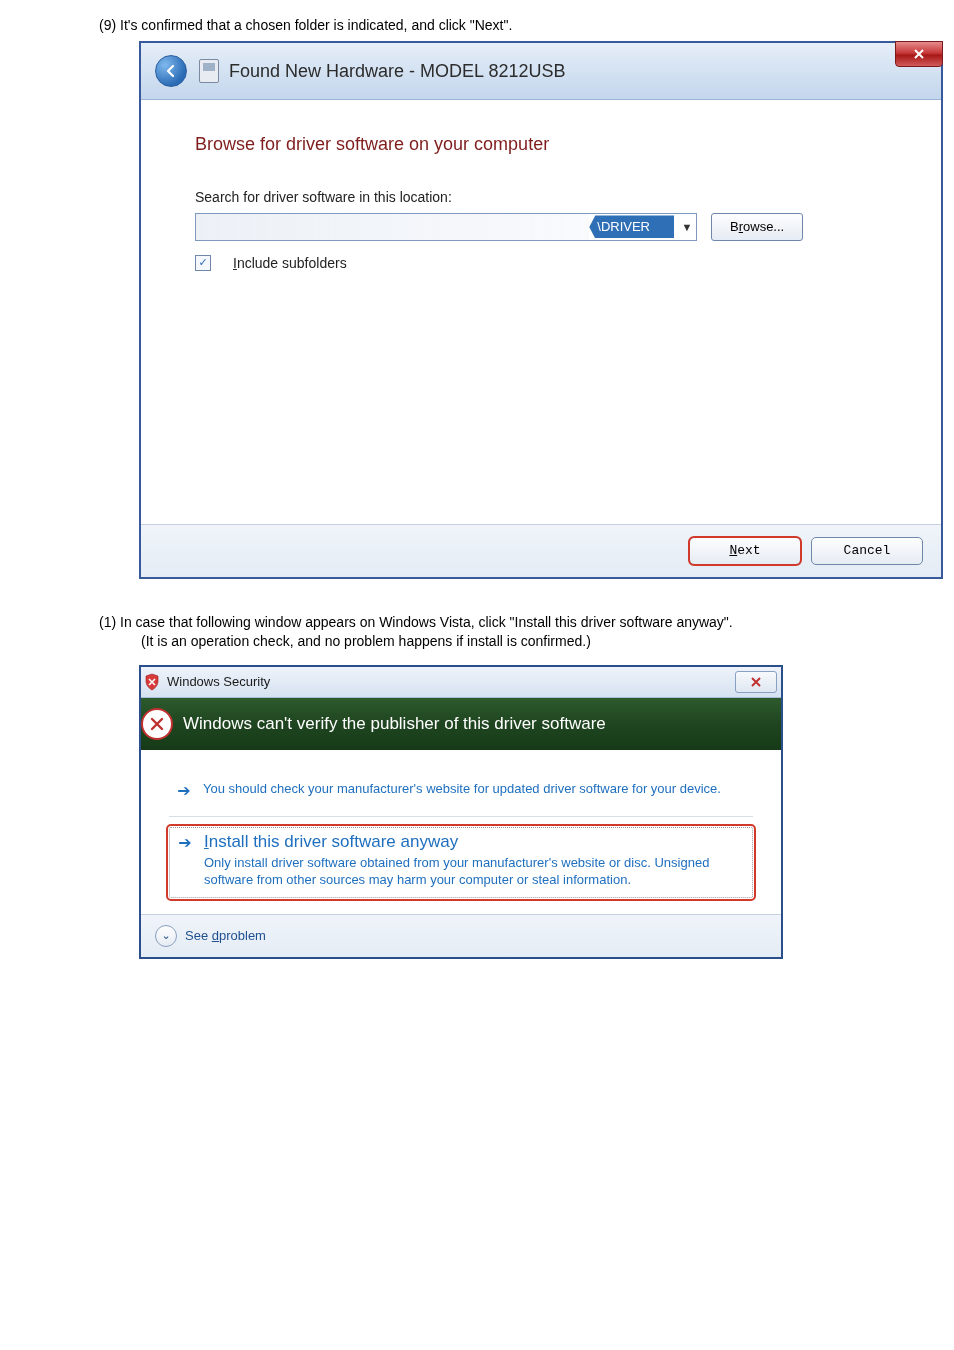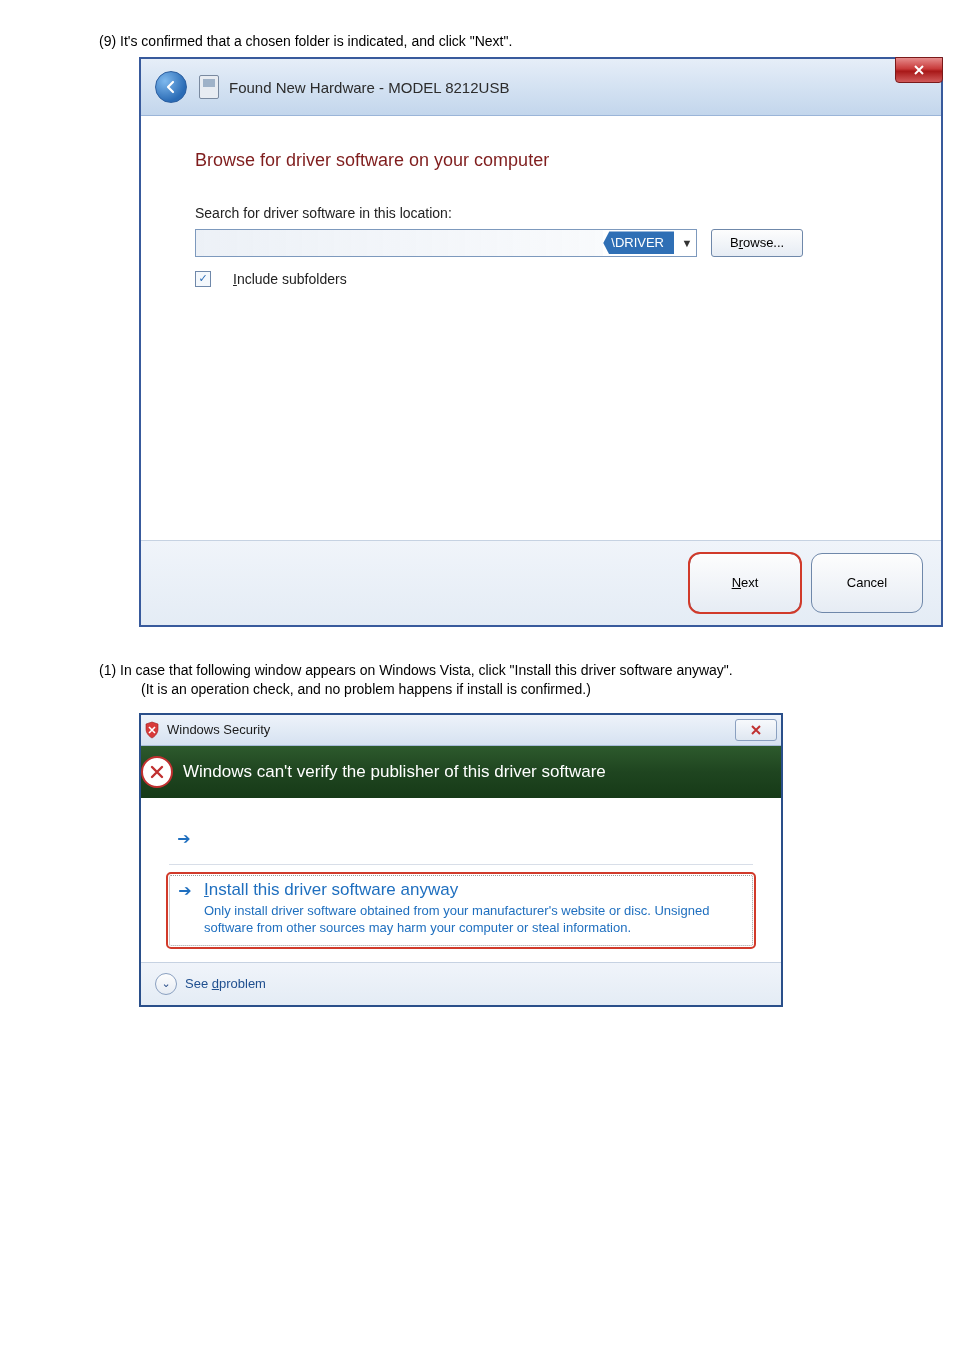--- a/index.html
+++ b/index.html
@@ -1,16 +1,16 @@
 <!DOCTYPE html>
 <html><head>
 <meta charset="utf-8">
 <style>
   html,body{margin:0;padding:0;background:#fff;font-family:"Segoe UI",Tahoma,Arial,sans-serif;color:#000;}
-  .page{width:788px;margin:16px auto;padding:8px 16px 40px 16px;box-sizing:border-box;}
+  .page{width:788px;margin:0 auto;padding:8px 16px 40px 16px;box-sizing:border-box;}
   .step-text{font-size:14px;line-height:1.35;margin:8px 0 4px 0;}
   .sub-indent{margin-left:42px;}
 
   
   .win1{
     margin:6px 0 0 40px;
     width:800px;
     border:2px solid #385a9c;
     background:#fff;
     box-shadow:0 0 0 1px #7a9bd1 inset;
@@ -36,21 +36,21 @@
     border:1px solid #2c5fa0;display:flex;align-items:center;justify-content:center;
   }
   .back-btn svg{width:16px;height:16px;}
   .hw-icon{
     position:absolute;left:58px;top:50%;transform:translateY(-50%);
     width:18px;height:22px;background:#e8ecf2;border:1px solid #7a8aa0;border-radius:2px;
   }
   .hw-icon:before{content:"";position:absolute;left:3px;top:3px;right:3px;height:8px;background:#9fb2c8;}
   .win1-title{
     position:absolute;left:88px;top:50%;transform:translateY(-50%);
-    font-size:15px;color:#2c2c2c;
+    font-size:18px;color:#2c2c2c;
   }
   .win1-body{
     padding:34px 46px 20px 54px;
     min-height:370px;
     background:#fff;
     position:relative;
   }
   .body-heading{
     font-size:18px;color:#7f1d1d;font-weight:400;margin-bottom:34px;
   }
@@ -61,21 +61,21 @@
   .path-input{
     flex:0 0 500px;height:26px;border:1px solid #7d99bd;background:#fff;
     display:flex;align-items:center;position:relative;font-size:13px;
   }
   .path-blur{
     flex:1;height:100%;background:linear-gradient(to right,rgba(130,160,200,0.15),rgba(130,160,200,0.05));
     filter:blur(0.5px);
     display:flex;align-items:center;padding-left:8px;color:#c5cedb;font-style:italic;
   }
   .driver-tag{
-    background:#2f6fb5;color:#fff;font-size:13px;padding:1px 10px 2px 8px;
+    background:#2f6fb5;color:#fff;font-size:13px;padding:1px 24px 2px 8px;
     height:20px;display:flex;align-items:center;
     clip-path:polygon(6px 0,100% 0,100% 100%,6px 100%,0 50%);
     margin-right:4px;
   }
   .combo-arrow{width:18px;text-align:center;color:#333;font-size:11px;}
   .browse-btn{
     height:26px;padding:0 18px;border:1px solid #6f88aa;border-radius:3px;
     background:linear-gradient(to bottom,#fdfdfd,#e6ecf4);
     font-size:13px;display:flex;align-items:center;cursor:default;
   }
@@ -86,23 +86,23 @@
   }
   .chk-box:before{content:"✓";}
   .underline-char{text-decoration:underline;}
 
   .win1-footer{
     border-top:1px solid #c6d2e2;
     background:linear-gradient(to bottom,#f0f4fa,#e4ecf5);
     padding:12px 18px;display:flex;justify-content:flex-end;gap:10px;
   }
   .footer-btn{
-    min-width:78px;height:26px;padding:16px 16px;border:1px solid #6f88aa;border-radius:11px;
+    min-width:78px;height:26px;padding:0 16px;border:1px solid #6f88aa;border-radius:5px;
     background:linear-gradient(to bottom,#fdfdfd,#e6ecf4);
-    font-size:13px;display:flex;align-items:center;justify-content:center;cursor:default;
+    font-size:13px;display:flex;align-items:center;justify-content:center;cursor:default;font-family:Liberation Mono, monospace;
   }
   .footer-btn.highlight{outline:2px solid #d13a2a;outline-offset:-1px;}
 
   
   .win2{
     margin:14px 0 0 40px;
     width:640px;
     border:2px solid #2a4f8a;
     background:#fff;
     box-shadow:0 0 0 1px #7a9bd1 inset;
@@ -240,20 +240,21 @@
           </svg>
       </span>
       <span>Windows can't verify the publisher of this driver software</span>
     </div>
 
     <div class="win2-body">
 
       <div class="option">
         <div class="arrow">➔</div>
         <div class="content">
+          <div class="desc">You should check your manufacturer's website for updated driver software for your device.</div>
         </div>
       </div>
 
       <hr class="divider">
 
       <div class="option boxed">
         <div class="arrow">➔</div>
         <div class="content">
           <div class="title">
             <span class="underline-char">I</span><span>nstall this driver software anyway</span>

